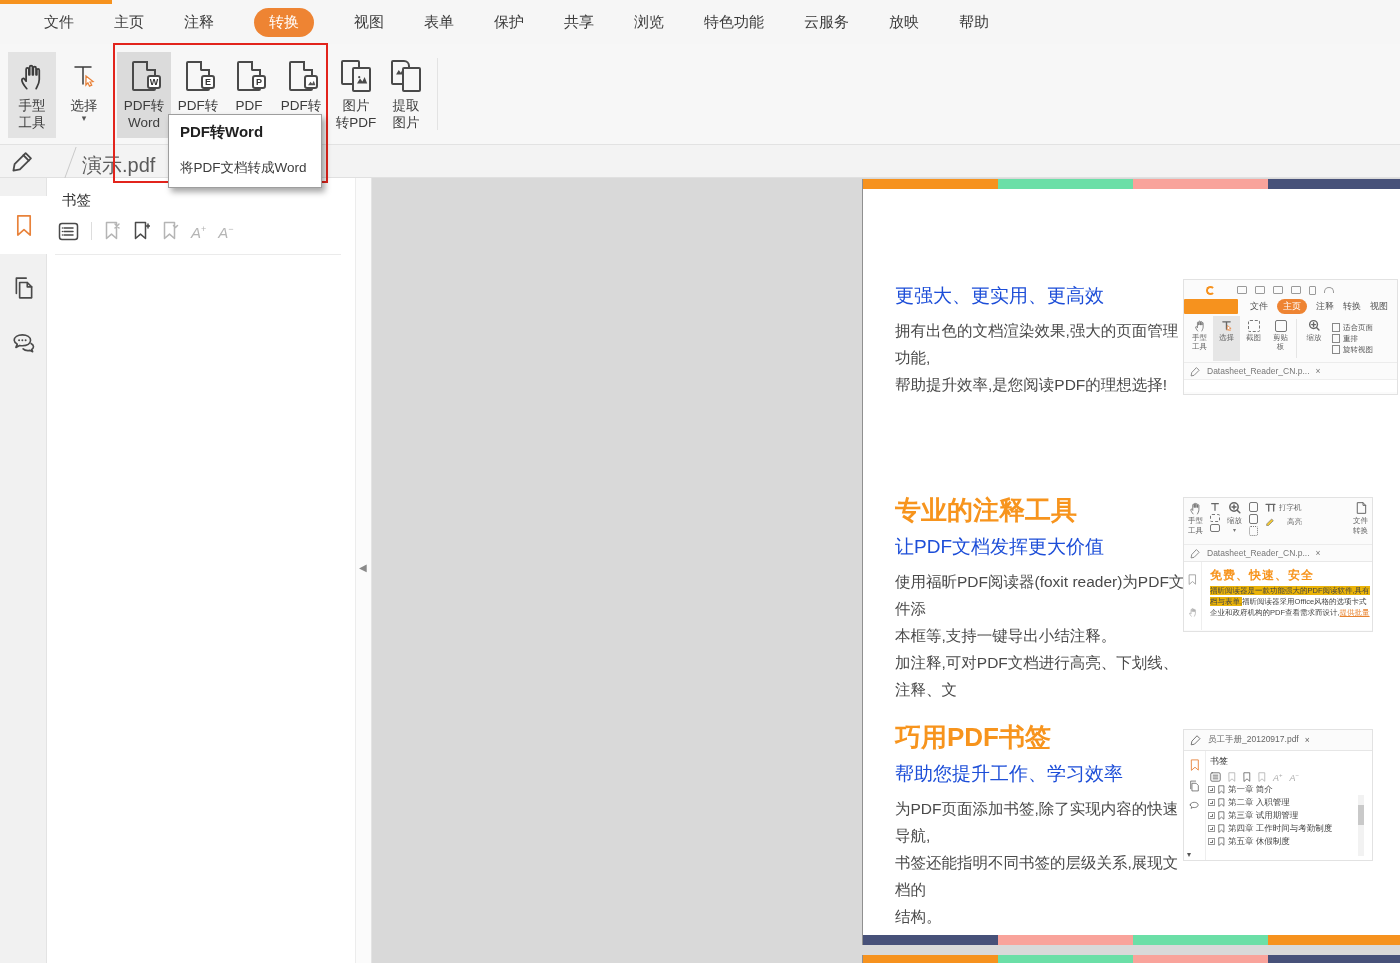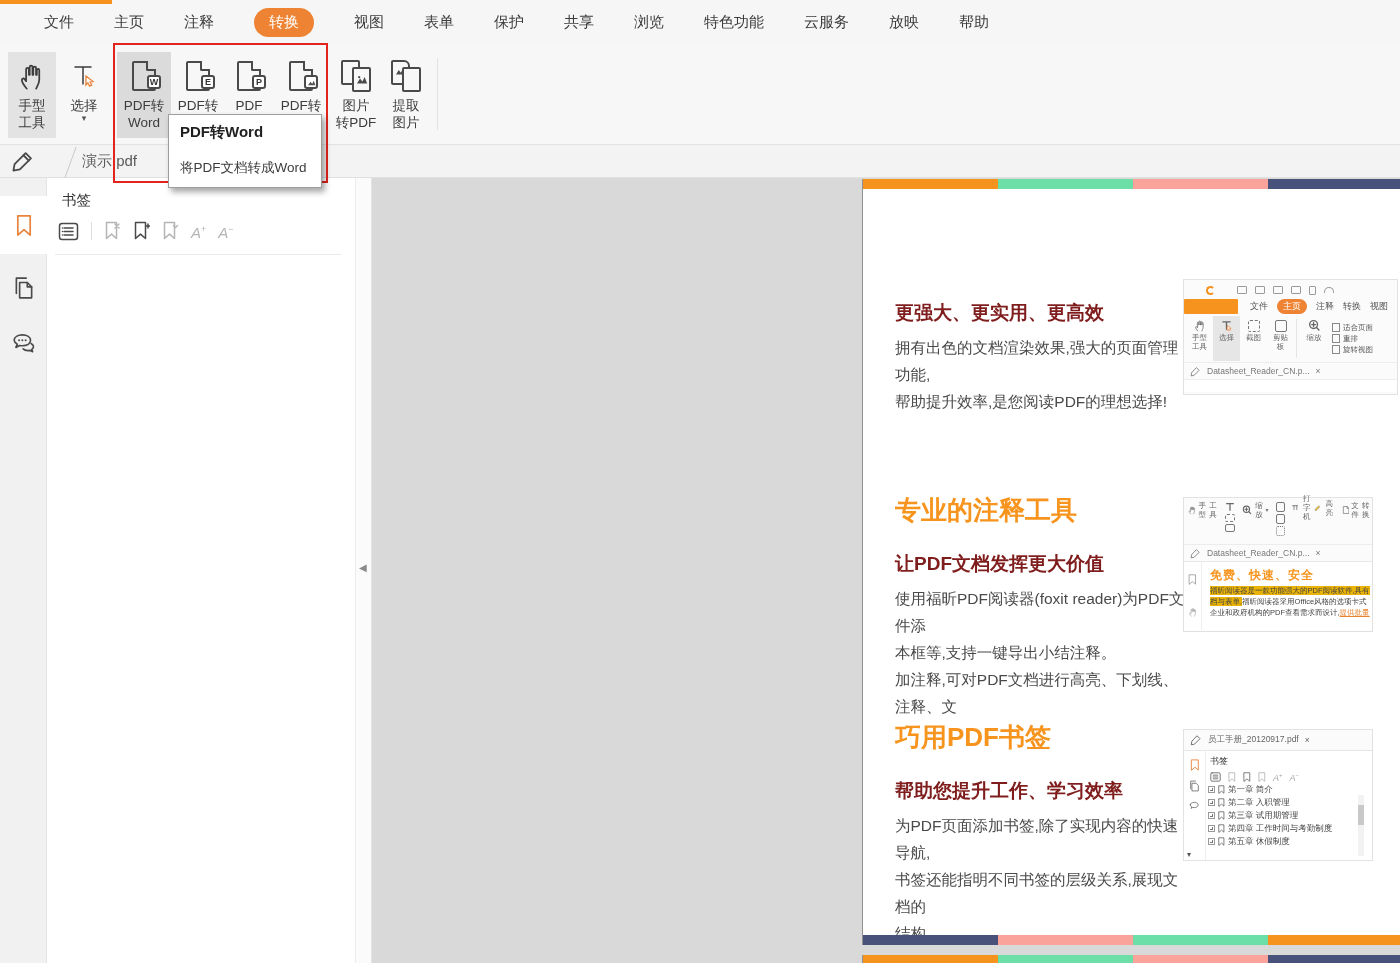--- a/index.html
+++ b/index.html
@@ -42,21 +42,21 @@
   #redbox{position:absolute;left:113px;top:43px;width:215px;height:140px;border:2px solid #E2241C;z-index:40;pointer-events:none}
   #tooltip{position:absolute;left:168px;top:114px;width:154px;background:#FFF;border:1px solid #9E9E9E;box-shadow:3px 4px 6px rgba(0,0,0,.35);z-index:50;padding:8px 11px 10px}
   .tt-title{font-size:15px;font-weight:bold;color:#1F1F1F}
   .tt-desc{font-size:13.5px;color:#3C3C3C;margin-top:17px;white-space:nowrap}
 
   
   #tabbar{position:absolute;left:0;top:145px;width:1400px;height:33px;background:#F3F3F3;border-bottom:1px solid #E0E0E0}
   #pencil-btn{position:absolute;left:11px;top:4px;width:24px;height:24px;color:#4A4A4A}
   #doctab{position:absolute;left:58px;top:0;width:125px;height:33px}
   #doctab::before{content:'';position:absolute;left:12px;top:2px;bottom:0;width:1px;background:#C9C9C9;transform:skewX(-20deg)}
-  #doctab .tab-label{position:absolute;left:24px;top:7px;font-size:15px;color:#5A5A5A}
+  #doctab .tab-label{position:absolute;left:24px;top:7px;font-size:20px;color:#5A5A5A}
 
   
   #sidebar{position:absolute;left:0;top:178px;width:47px;height:785px;background:#F1F1F1;border-right:1px solid #E3E3E3}
   .side-item{position:absolute;left:0;width:47px;height:48px;display:flex;align-items:center;justify-content:center;color:#4A4A4A}
   .si-bm{top:18px;height:58px;background:#FFF;color:#E8823A}
   .si-pages{top:86px}
   .si-comments{top:140px}
 
   
   #bmpanel{position:absolute;left:47px;top:178px;width:308px;height:785px;background:#FFF}
@@ -78,21 +78,21 @@
   #page1{top:1px;height:766px}
   #page2{top:777px;height:20px}
   .cbar{position:absolute;left:0;width:100%;height:10px;display:flex}
   .cbar span{flex:1}
   .cbar.top{top:0}.cbar.bot{bottom:0}
   .c-or{background:#F6921E}.c-gr{background:#6BDFA7}.c-pk{background:#F9A39B}.c-bl{background:#475179}
 
   .sec{position:absolute;left:32px;width:292px}
   #sec1{top:96px}#sec2{top:316px}#sec3{top:543px}
   .sec h1{font-size:26px;font-weight:bold;color:#F7941D;margin:0;line-height:31px}
-  .sec h2{font-size:19px;font-weight:bold;color:#7f1d1d;margin:26px 0 0;line-height:24px}
+  .sec h2{font-size:19px;font-weight:normal;color:#1d4ed8;margin:9px 0 0;line-height:24px}
   .sec .body{margin-top:9px}
   .sec .bl{font-size:15.5px;color:#4A4A4A;line-height:27px}
 
   
   .mini{position:absolute;left:320px;background:#FBFBFB;border:1px solid #E2E2E2}
   #mini1{top:100px;width:215px;height:116px}
   #mini2{top:318px;width:190px;height:135px}
   #mini3{top:550px;width:190px;height:132px}
 
   .m1r1{height:14px;margin:3px 6px 0;display:flex;align-items:center;gap:8px}
@@ -108,21 +108,21 @@
   .m1div{width:1px;background:#E5E5E5;margin:3px 2px}
   .m1opts{margin-left:3px;display:flex;flex-direction:column;justify-content:center;gap:2px;font-size:7.5px;color:#555}
   .m1opt{display:flex;align-items:center;gap:3px}
   .oi{width:8px;height:9px;border:1px solid #888;flex:none}
   .m1r4{height:17px;border-top:1px solid #ECECEC;display:flex;align-items:center;font-size:8.5px;color:#777;gap:6px;padding:0 6px}
   .m1white{height:13px;background:#fff;border-top:1px solid #EEE}
   .ti{width:12px;height:12px;border:1.5px solid #777;border-radius:2px}
   .ti.dash{border-style:dashed}
 
   .m2tb{height:46px;display:flex;align-items:flex-start;padding:3px 4px 0;gap:7px;font-size:7.5px;color:#666;line-height:9px}
-  .m2col{display:flex;flex-direction:row;align-items:center;gap:1px;text-align:center}
+  .m2col{display:flex;flex-direction:column;align-items:center;gap:1px;text-align:center}
   .m2stack{display:flex;flex-direction:column;gap:2px;padding-top:1px}
   .m2tab{height:17px;display:flex;align-items:center;gap:6px;padding:0 6px;font-size:8.5px;color:#777;border-top:1px solid #ECECEC}
   .m2content{position:relative;height:69px;background:#FFF;border-top:1px solid #E8E8E8}
   .m2side{position:absolute;left:0;top:0;bottom:0;width:18px;border-right:1px solid #EEE;color:#999}
   .m2h{position:absolute;left:26px;top:5px;font-size:12px;color:#F7941D;letter-spacing:1px;font-weight:bold}
   .m2lines{position:absolute;left:26px;top:23px;width:158px;font-size:7.5px;line-height:11px;color:#444;white-space:nowrap}
   .hl{background:#eab308}
   .lk{color:#E8832F;text-decoration:underline}
 
   .m3r1{height:20px;display:flex;align-items:center;gap:6px;padding:0 6px;font-size:8.5px;color:#666}
@@ -495,21 +495,21 @@
             <span class="ti" style="width:9px;height:10px"></span>
             <span class="ti" style="width:9px;height:10px;border-style:dotted"></span>
           </span>
           <span class="m2col" style="align-items:flex-start">
             <span style="display:flex;align-items:center;gap:3px;height:13px">
               <svg width="11" height="9" viewBox="0 0 12 10">
                   <path class="stk" stroke="#444" d="M1 1.5h6M4 1.5V9M9.5 1.5V9M8 1.5h3"></path>
                 </svg>
               <span>打字机</span>
             </span>
-            <span style="display:flex;align-items:center;gap:3px;height:13px">
+            <span style="display:flex;align-items:center;gap:12px;height:13px">
               <svg width="10" height="9" viewBox="0 0 12 10">
                   <path d="M2 8l6-6 2 2-6 6H2z" fill="#F2C832" stroke="#777" stroke-width=".8"></path>
                 </svg>
               <span>高亮</span>
             </span>
           </span>
           <span class="m2col" style="margin-left:auto">
             <svg width="12" height="14" viewBox="0 0 18 20">
                 <path class="stk" d="M4 2h8l4 4v12H4z"></path>
                 <path class="stk" d="M12 2v4h4"></path>

